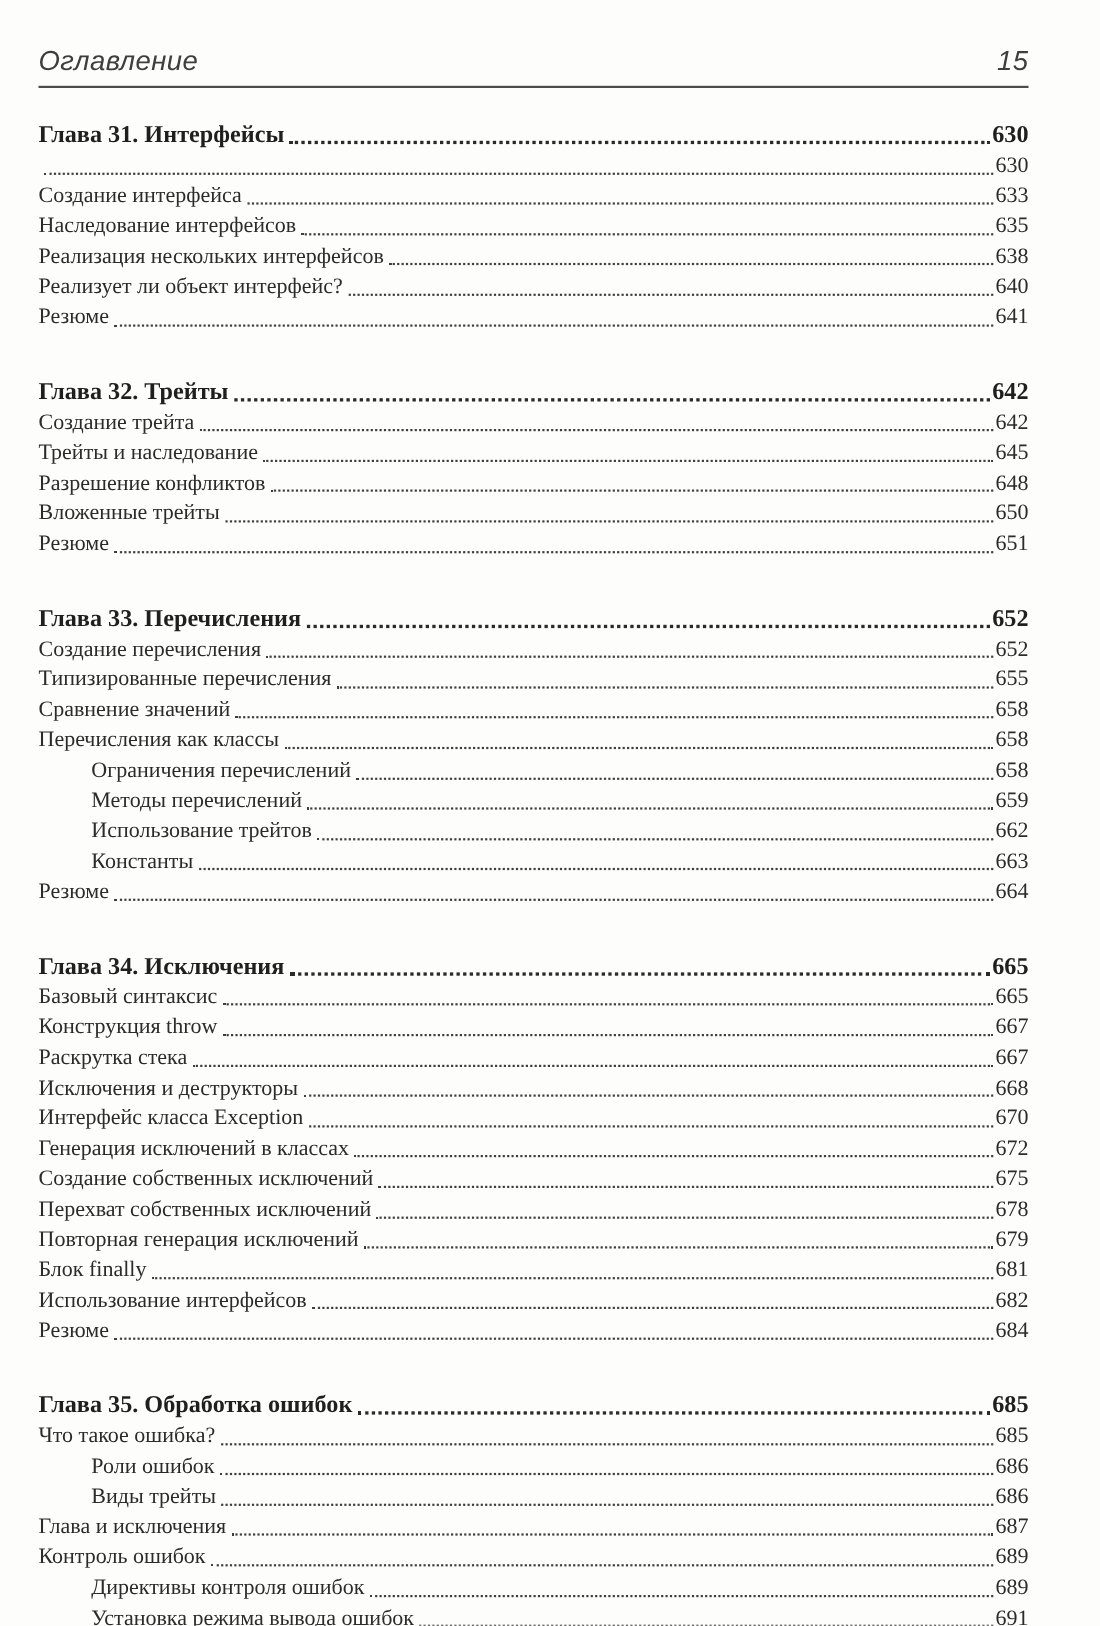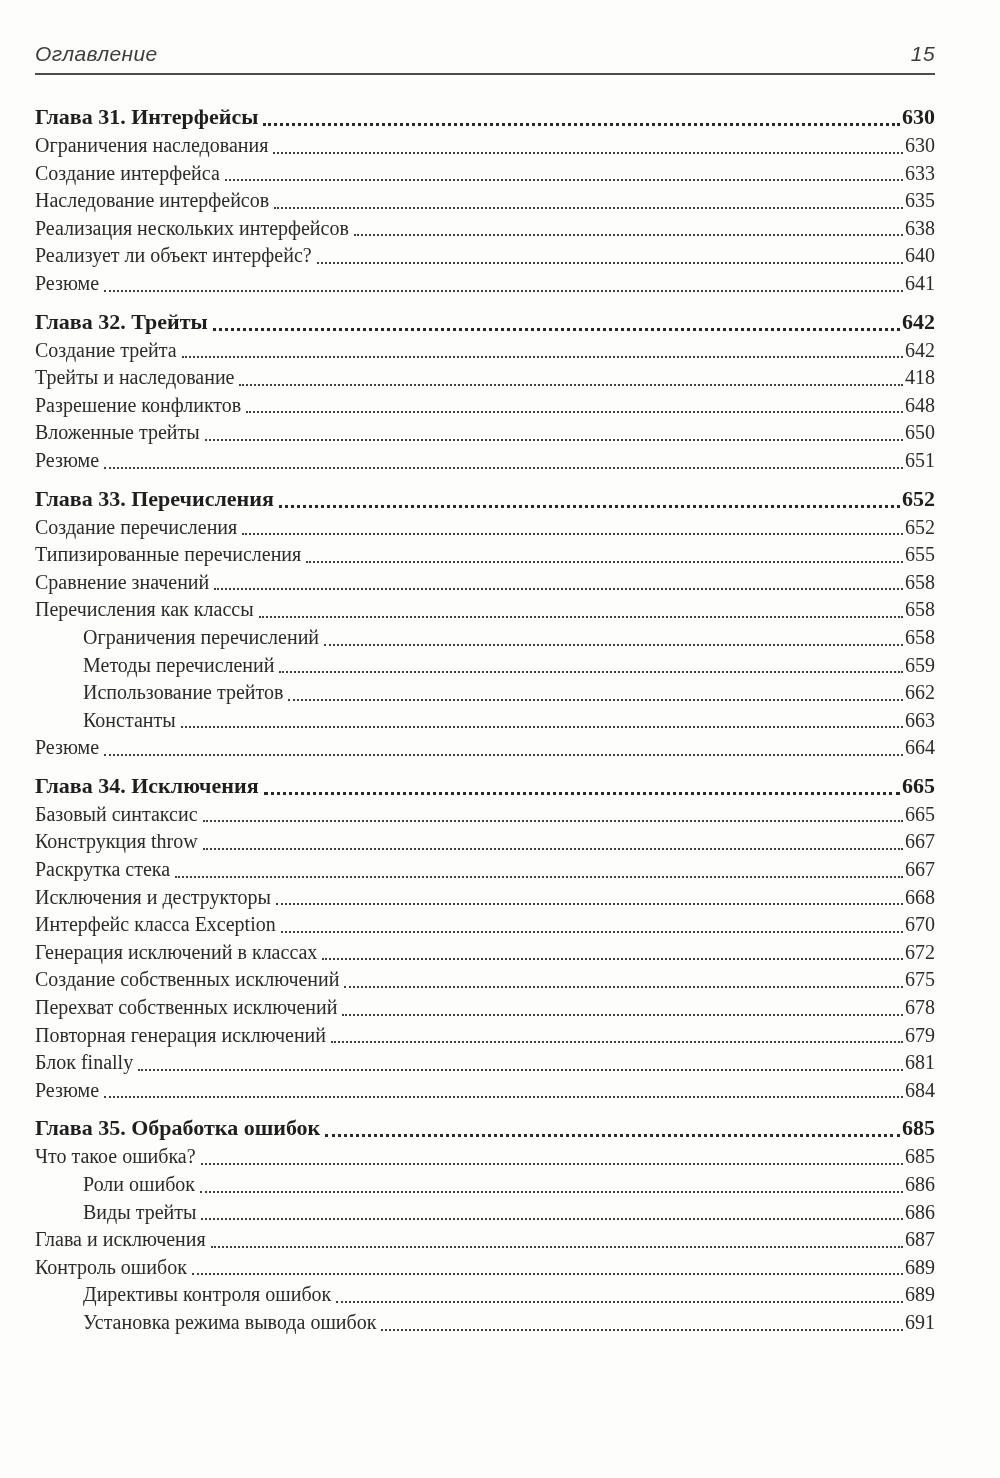--- a/index.html
+++ b/index.html
@@ -14,28 +14,28 @@
     box-sizing: border-box;
     width: 1000px; height: 1478px;
     padding: 42px 65px 0 35px;
   }
   .page-header {
     display: flex;
     justify-content: space-between;
     align-items: baseline;
     font-family: "Liberation Sans", sans-serif;
     font-style: italic;
-    font-size: 21px;
+    font-size: 25px;
     color: #3e3e3e;
     letter-spacing: 0.4px;
     padding-bottom: 7px;
     border-bottom: 2px solid #4d4d4d;
   }
   .toc { margin-top: 26px; }
-  .toc-section { margin-top: 8px; }
+  .toc-section { margin-top: 37px; }
   .toc-section:first-child { margin-top: 0; }
   .toc-row {
     display: flex;
     align-items: flex-end;
     font-size: 20px;
     line-height: 27.6px;
     color: #2b2b2b;
   }
   .toc-row.chapter {
     font-size: 22px;
@@ -67,21 +67,20 @@
     <span>15</span>
   </div>
   <div class="toc">
       <div class="toc-section">
         <div class="toc-row chapter">
           <span class="toc-title"><span>Глава 31. Интерфейсы</span></span>
           <span class="dots"></span>
           <span class="toc-page">630</span>
         </div>
         <div class="toc-row">
-          <span class="toc-title"><span>Ограничения наследования</span></span>
           <span class="dots"></span>
           <span class="toc-page">630</span>
         </div>
         <div class="toc-row">
           <span class="toc-title"><span>Создание интерфейса</span></span>
           <span class="dots"></span>
           <span class="toc-page">633</span>
         </div>
         <div class="toc-row">
           <span class="toc-title"><span>Наследование интерфейсов</span></span>
@@ -111,21 +110,21 @@
           <span class="toc-page">642</span>
         </div>
         <div class="toc-row">
           <span class="toc-title"><span>Создание трейта</span></span>
           <span class="dots"></span>
           <span class="toc-page">642</span>
         </div>
         <div class="toc-row">
           <span class="toc-title"><span>Трейты и наследование</span></span>
           <span class="dots"></span>
-          <span class="toc-page">418</span>
+          <span class="toc-page">645</span>
         </div>
         <div class="toc-row">
           <span class="toc-title"><span>Разрешение конфликтов</span></span>
           <span class="dots"></span>
           <span class="toc-page">648</span>
         </div>
         <div class="toc-row">
           <span class="toc-title"><span>Вложенные трейты</span></span>
           <span class="dots"></span>
           <span class="toc-page">650</span>
@@ -236,20 +235,25 @@
         </div>
         <div class="toc-row">
           <span class="toc-title"><span>Повторная генерация исключений</span></span>
           <span class="dots"></span>
           <span class="toc-page">679</span>
         </div>
         <div class="toc-row">
           <span class="toc-title"><span>Блок </span><span class="it">finally</span></span>
           <span class="dots"></span>
           <span class="toc-page">681</span>
+        </div>
+        <div class="toc-row">
+          <span class="toc-title"><span>Использование интерфейсов</span></span>
+          <span class="dots"></span>
+          <span class="toc-page">682</span>
         </div>
         <div class="toc-row">
           <span class="toc-title"><span>Резюме</span></span>
           <span class="dots"></span>
           <span class="toc-page">684</span>
         </div>
       </div>
       <div class="toc-section">
         <div class="toc-row chapter">
           <span class="toc-title"><span>Глава 35. Обработка ошибок</span></span>

